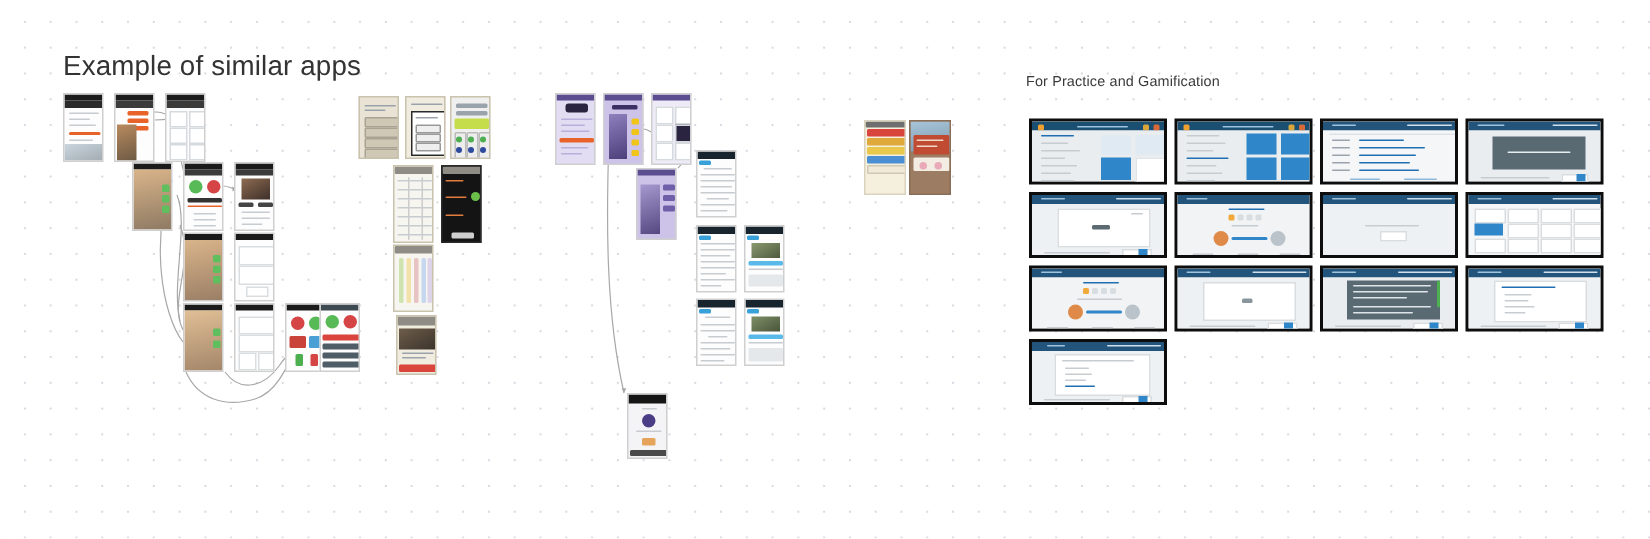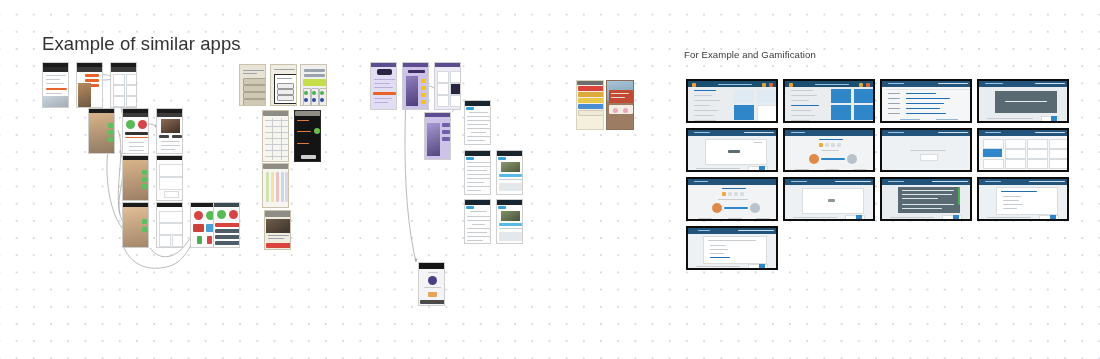--- a/index.html
+++ b/index.html
@@ -77,21 +77,21 @@
   .card{position:absolute;background:#fff;border:0.4px solid #d9dde0;}
   .dark-card{position:absolute;background:#5a6a72;}
   .svgwrap{position:absolute;inset:0;pointer-events:none;}
 </style>
 </head>
 <body>
 
 <div id="canvas"></div>
 
 <div class="heading" id="title-main">Example of similar apps</div>
-<div class="heading" id="title-practice">For Example and Gamification</div>
+<div class="heading" id="title-practice">For Practice and Gamification</div>
 
 <svg class="svgwrap" viewBox="0 0 1100 359" width="1100" height="359">
   <g fill="none" stroke="#a8a8a8" stroke-width="0.8">
     <path d="M103,80 C112,80 116,78 120,78"></path>
     <path d="M149,124 C153,124 154,126 158,126"></path>
     <path d="M115,86 C121,90 118,118 130,126"></path>
     <path d="M118,130 C126,150 114,190 120,214"></path>
     <path d="M120,150 C130,176 112,200 122,220"></path>
     <path d="M115,120 C100,160 108,210 122,228"></path>
     <path d="M124,248 C132,266 150,272 170,266 C186,261 194,240 198,226"></path>

